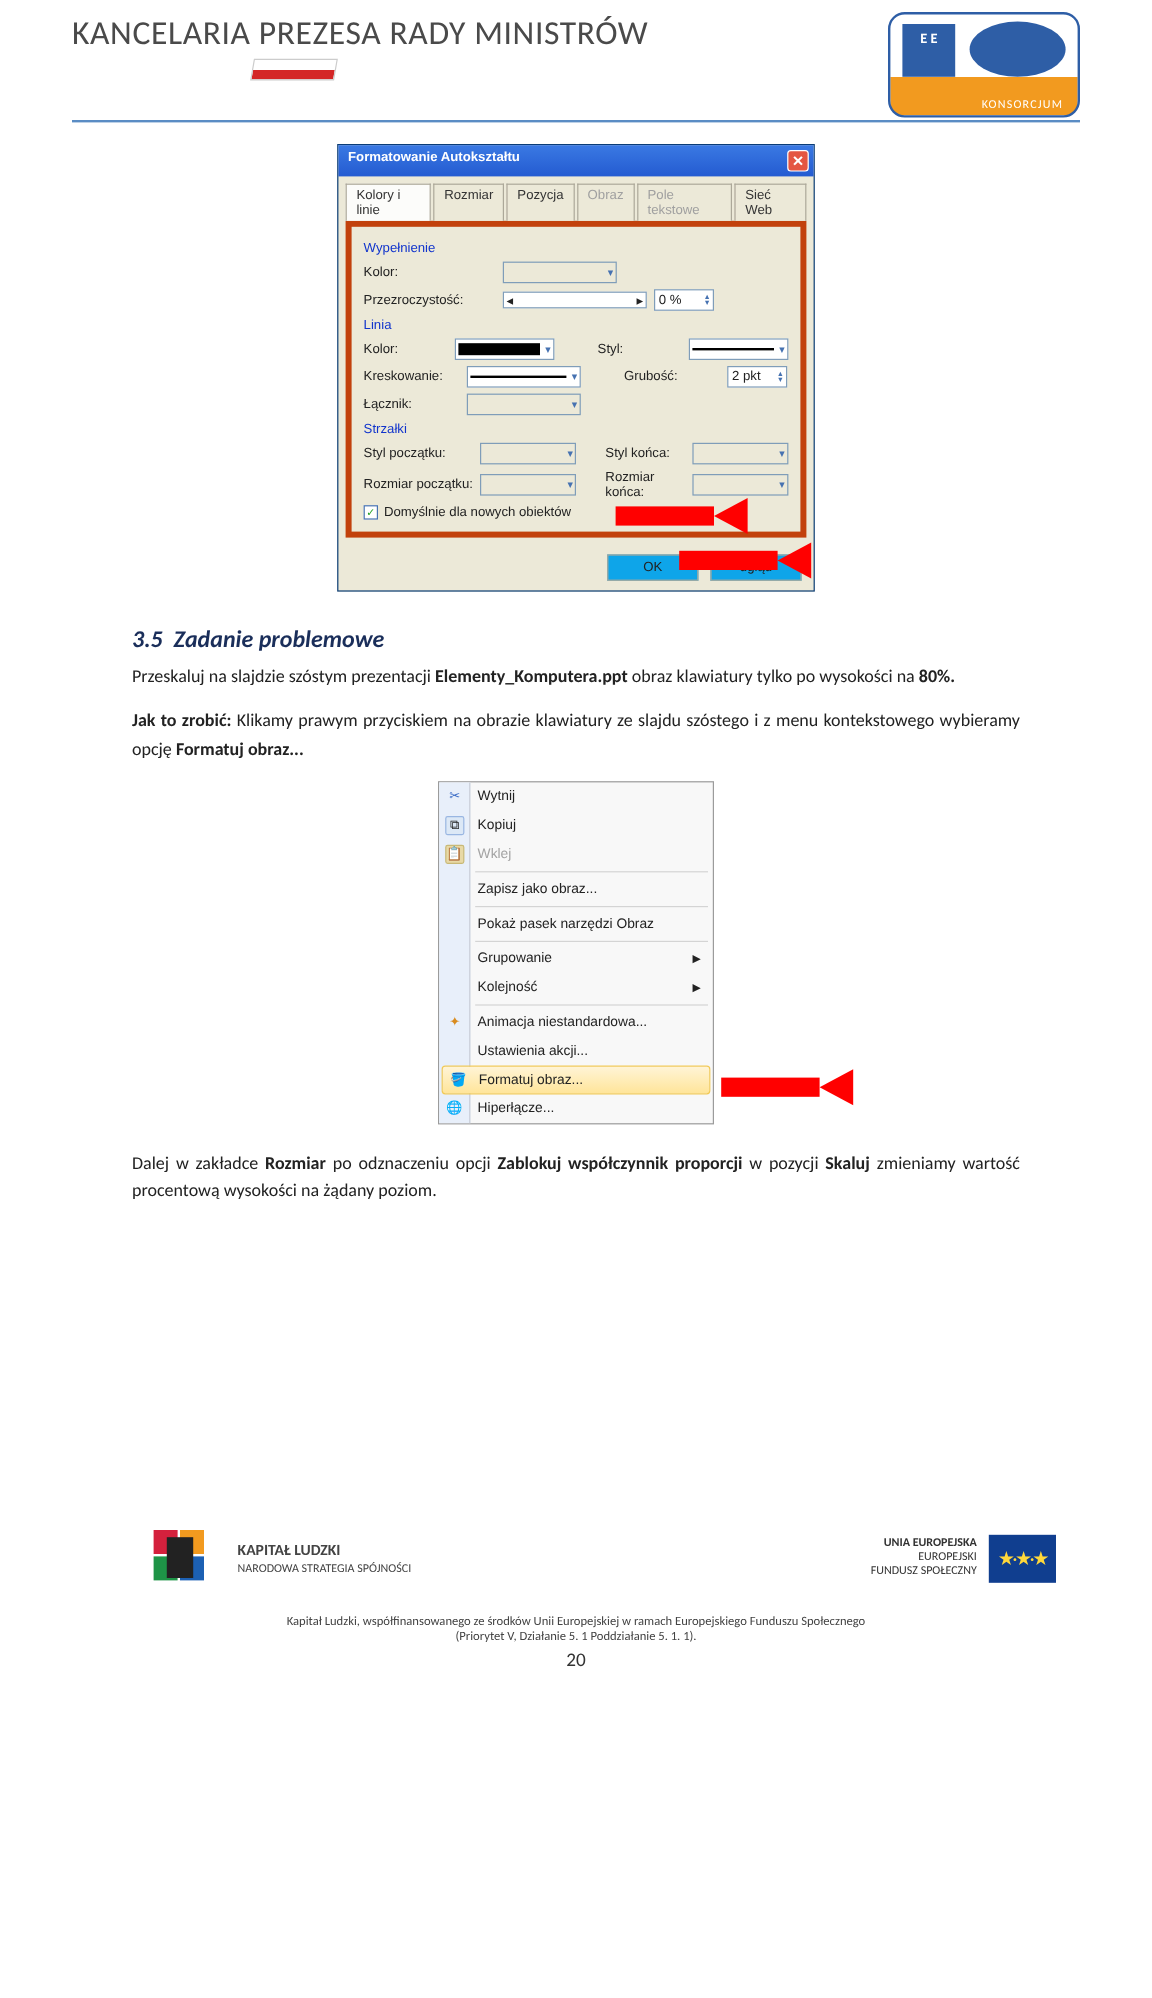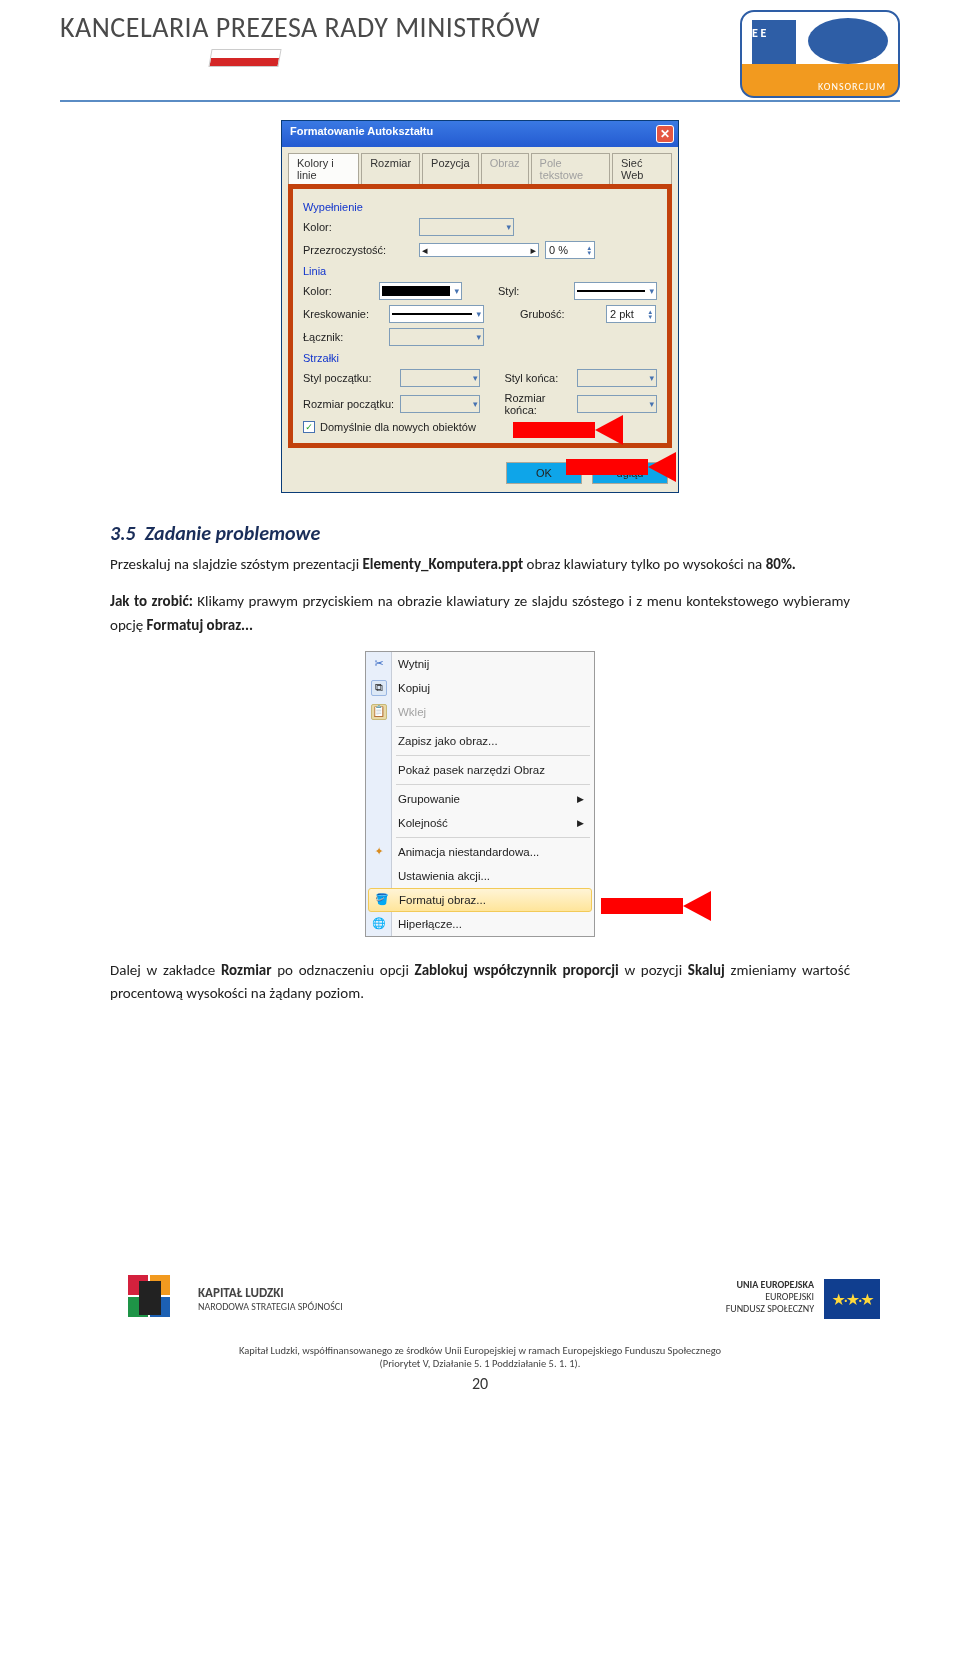--- a/index.html
+++ b/index.html
@@ -36,21 +36,21 @@
   }
   .logo-box {
     width: 160px; height: 88px;
     border: 2px solid #2e5ea6;
     border-radius: 14px;
     background: linear-gradient(to bottom, #fff 0 62%, #f29a1f 62% 100%);
     position: relative;
     overflow: hidden;
   }
   .logo-oval { position: absolute; right: 10px; top: 6px; width: 80px; height: 46px; background: #2e5ea6; border-radius: 50%; }
-  .logo-letters { position: absolute; left: 10px; top: 8px; width: 44px; height: 44px; background: #2e5ea6; color: #fff; font-weight: bold; font-size: 12px; text-align: left; padding-top: 7px; line-height: 13px; }
+  .logo-letters { position: absolute; left: 10px; top: 8px; width: 44px; height: 44px; background: #2e5ea6; color: #fff; font-weight: bold; font-size: 12px; text-align: center; padding-top: 7px; line-height: 13px; }
   .logo-orange-text { position: absolute; bottom: 3px; right: 12px; color: #fff; font-size: 10px; letter-spacing: 1px; }
 
   .page-body { padding: 18px 110px 0 110px; }
   .dialog {
     width: 398px; margin: 0 auto;
     border: 1px solid #0a3c77;
     background: #ece9d8;
     font-family: Tahoma, Arial, sans-serif;
     font-size: 11px;
   }

